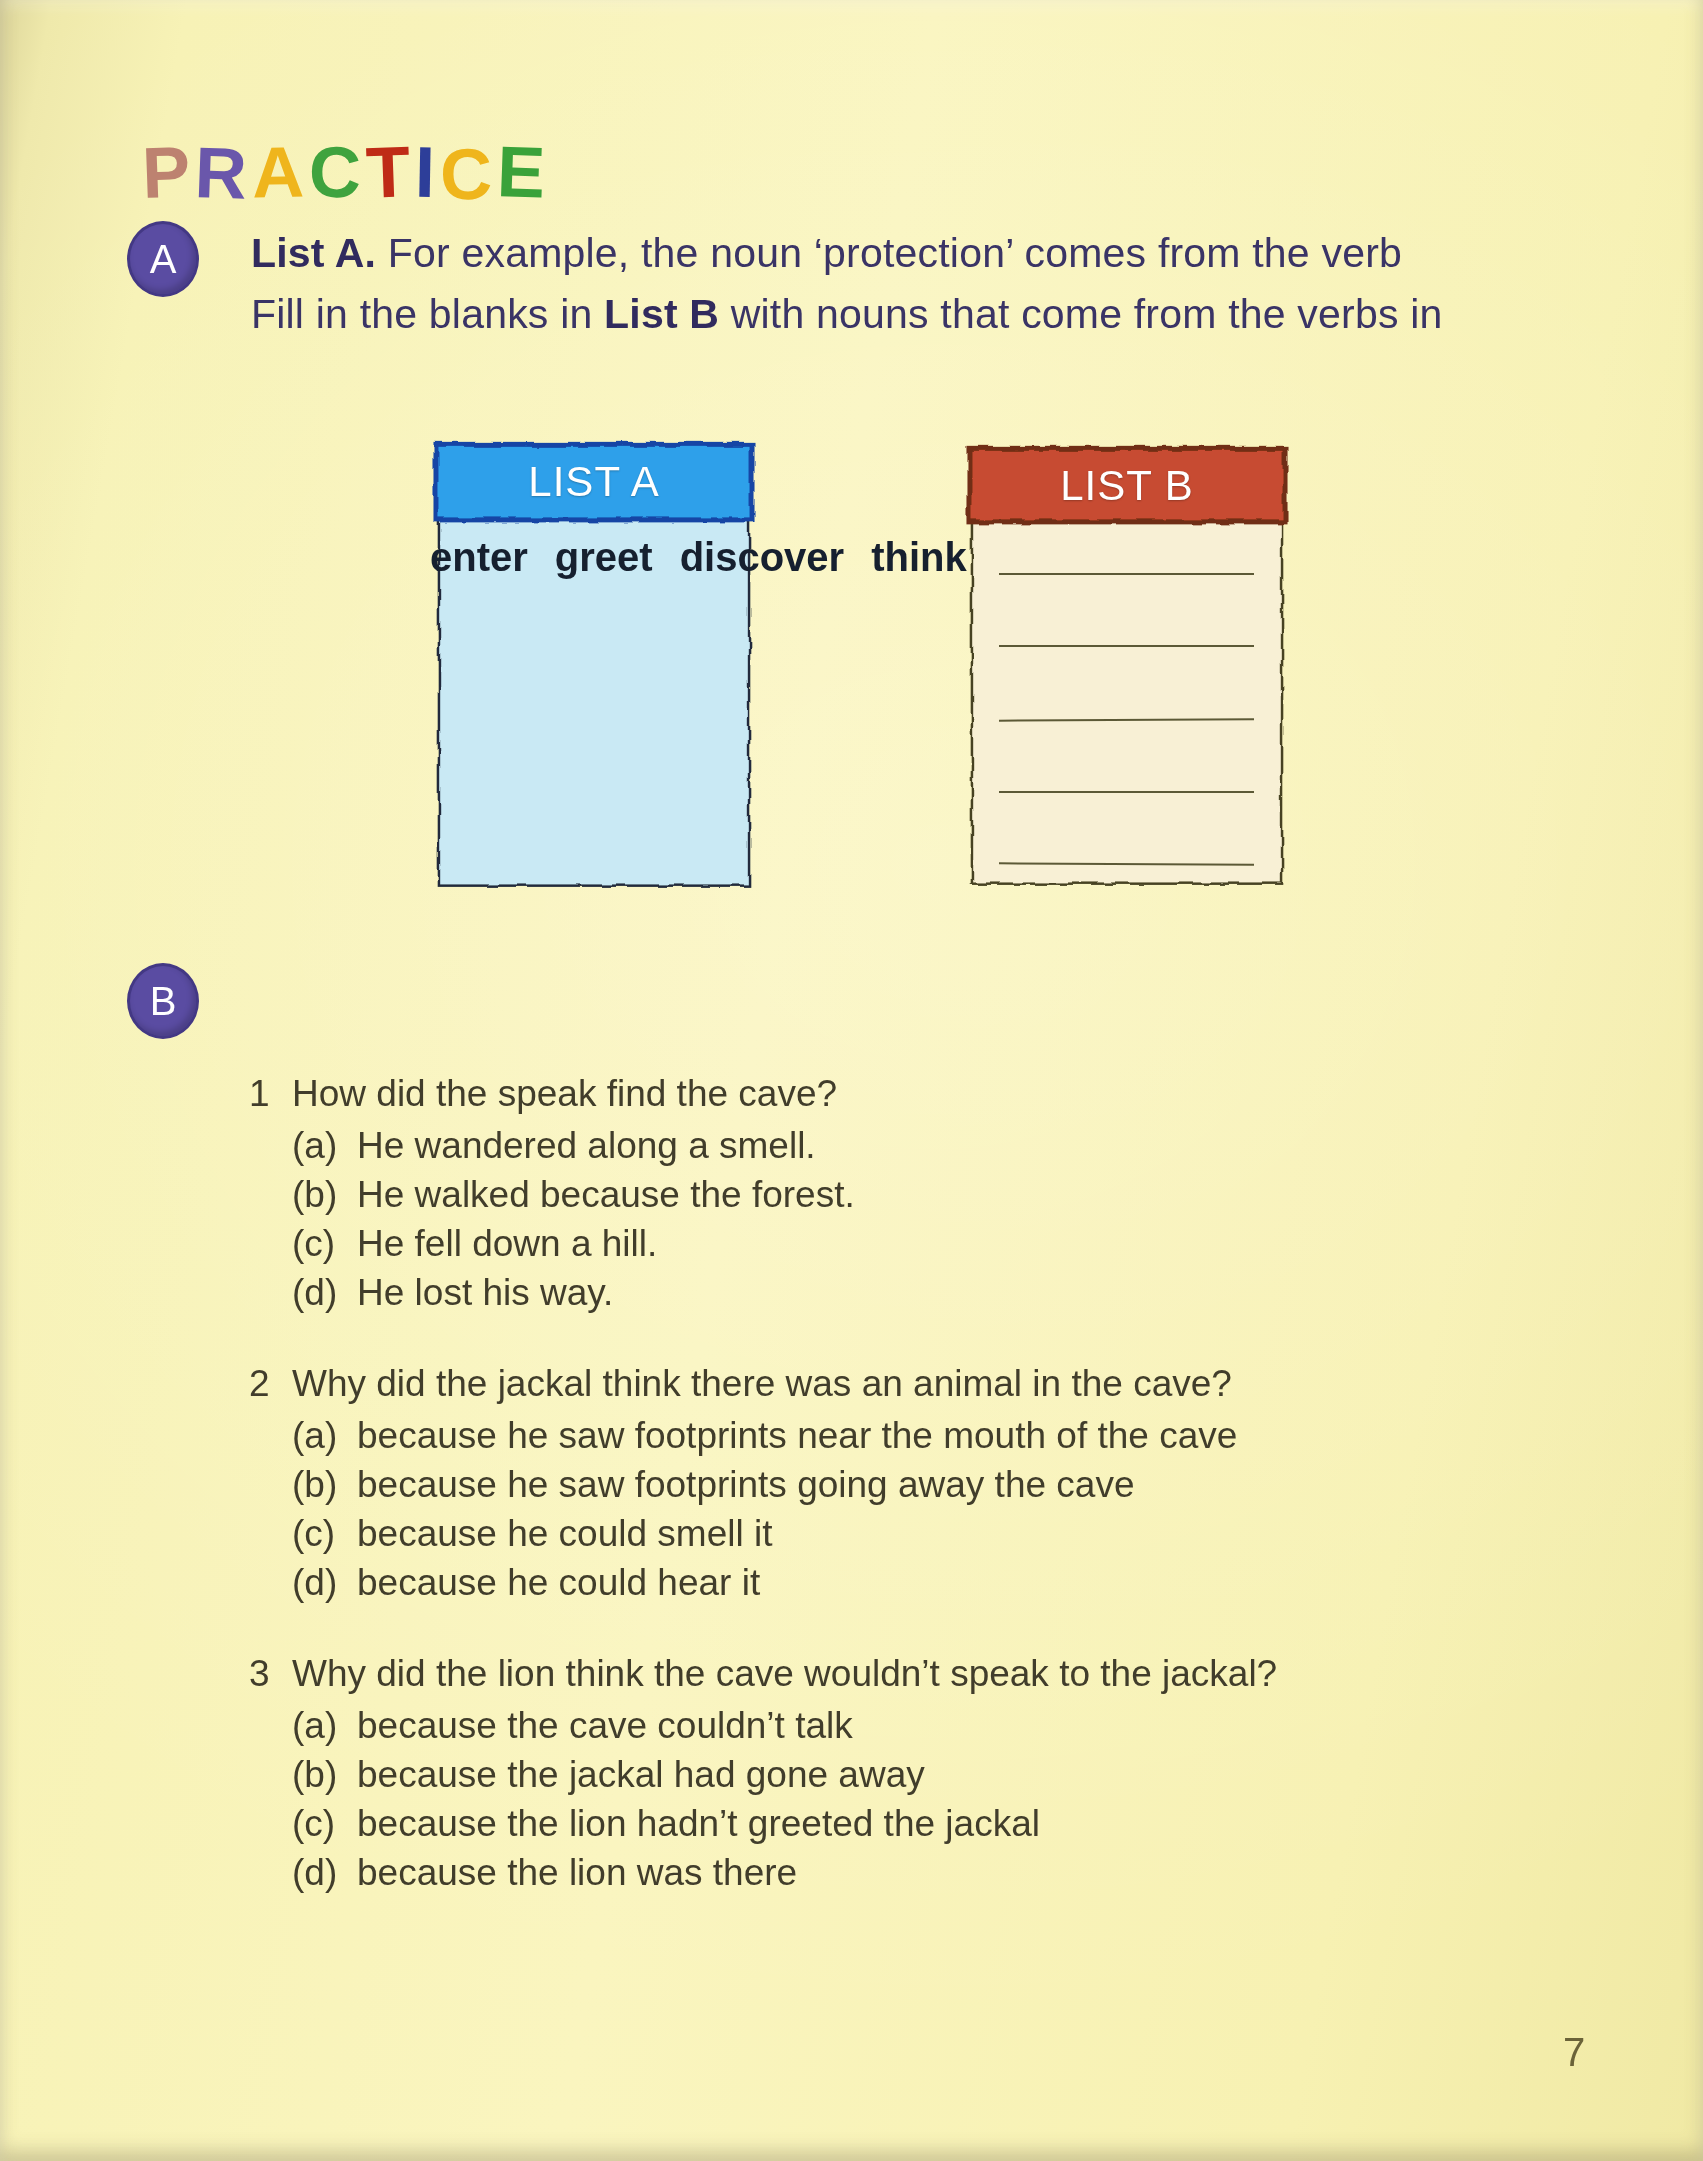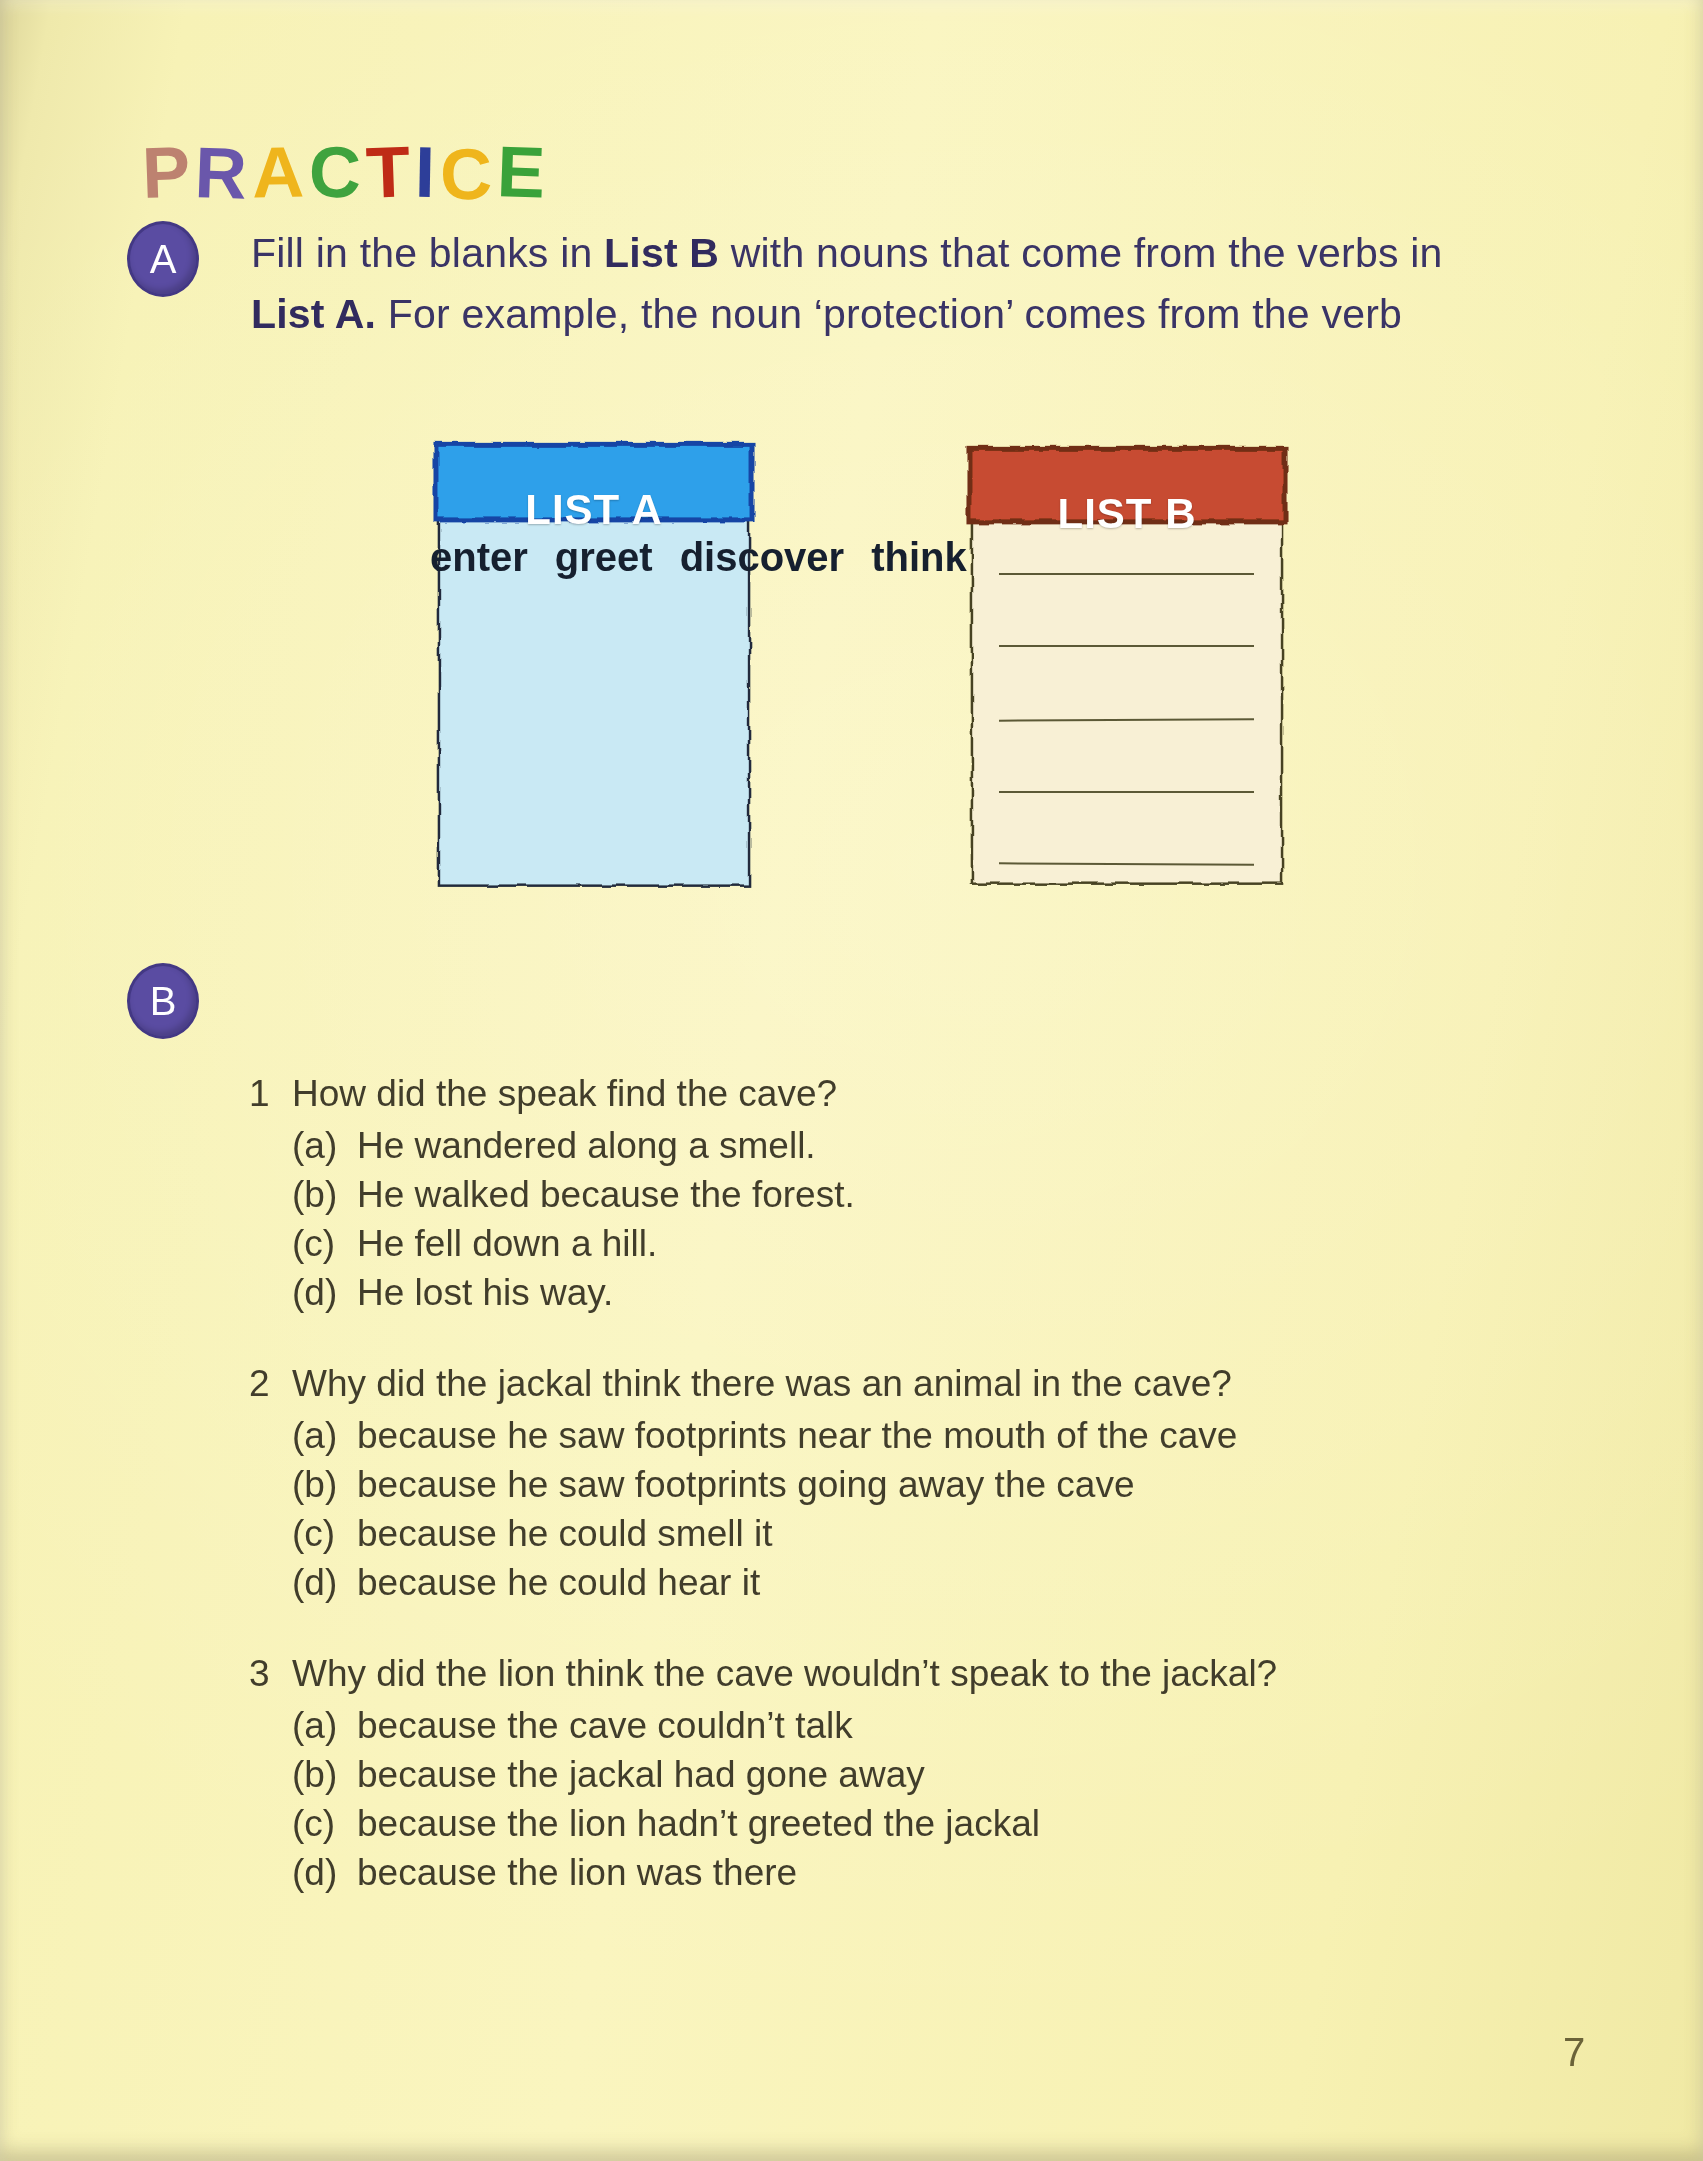--- a/index.html
+++ b/index.html
@@ -49,23 +49,22 @@
   }
   .instrA b{font-weight:700; color:#312b5e;}
 
   
   .listbox{position:absolute; width:328px;}
   #list-a{left:430px; top:438px; height:456px;}
   #list-b{left:963px; top:442px; height:450px;}
   .listbox svg{position:absolute; left:0; top:0;}
   .list-header{
     position:absolute; left:0; right:0; top:20px; text-align:center;
-    color:#fff; font-size:42px; font-weight:700; letter-spacing:1px;
+    color:#fff; font-size:42px; font-weight:400; letter-spacing:1px;
     text-shadow:0 1px 2px rgba(0,0,0,.25);
-    margin-top:28px;
   }
   .lista-words{
     position:absolute; left:0; right:0; top:97px;
     display:flex; gap:27px; align-items:center;
   }
   .lista-words div{
     font-size:40px; font-weight:700; color:#16202f; line-height:44px;
   }
   .listb-lines{position:absolute; left:0; top:0; width:100%; height:100%;}
   .listb-lines div{
@@ -108,22 +107,22 @@
 
   <h1 class="title">
     <span style="color: rgb(189, 130, 112);">P</span><span style="color: rgb(106, 87, 171);">R</span><span style="color: rgb(239, 181, 28);">A</span><span style="color: rgb(63, 163, 62);">C</span><span style="color: rgb(191, 43, 22);">T</span><span style="color: rgb(45, 62, 153);">I</span><span style="color: rgb(239, 181, 28);">C</span><span style="color: rgb(58, 162, 58);">E</span>
   </h1>
 
   <div class="badge" id="badge-a">
     <span>A</span>
   </div>
 
   <div class="instrA">
+    <div><span></span><b>List A.</b><span> For example, the noun ‘protection’ comes from the verb</span></div>
     <div><span>Fill in the blanks in </span><b>List B</b><span> with nouns that come from the verbs in</span></div>
-    <div><span></span><b>List A.</b><span> For example, the noun ‘protection’ comes from the verb</span></div>
   </div>
 
   <div class="listbox" id="list-a">
     <svg width="328" height="456" viewBox="0 0 330 458">
       <defs>
         <filter id="wavyA" x="-8%" y="-8%" width="116%" height="116%">
           <feTurbulence type="fractalNoise" baseFrequency="0.07 0.06" numOctaves="1" seed="7" result="n"></feTurbulence>
           <feDisplacementMap in="SourceGraphic" in2="n" scale="6"></feDisplacementMap>
         </filter>
       </defs>

